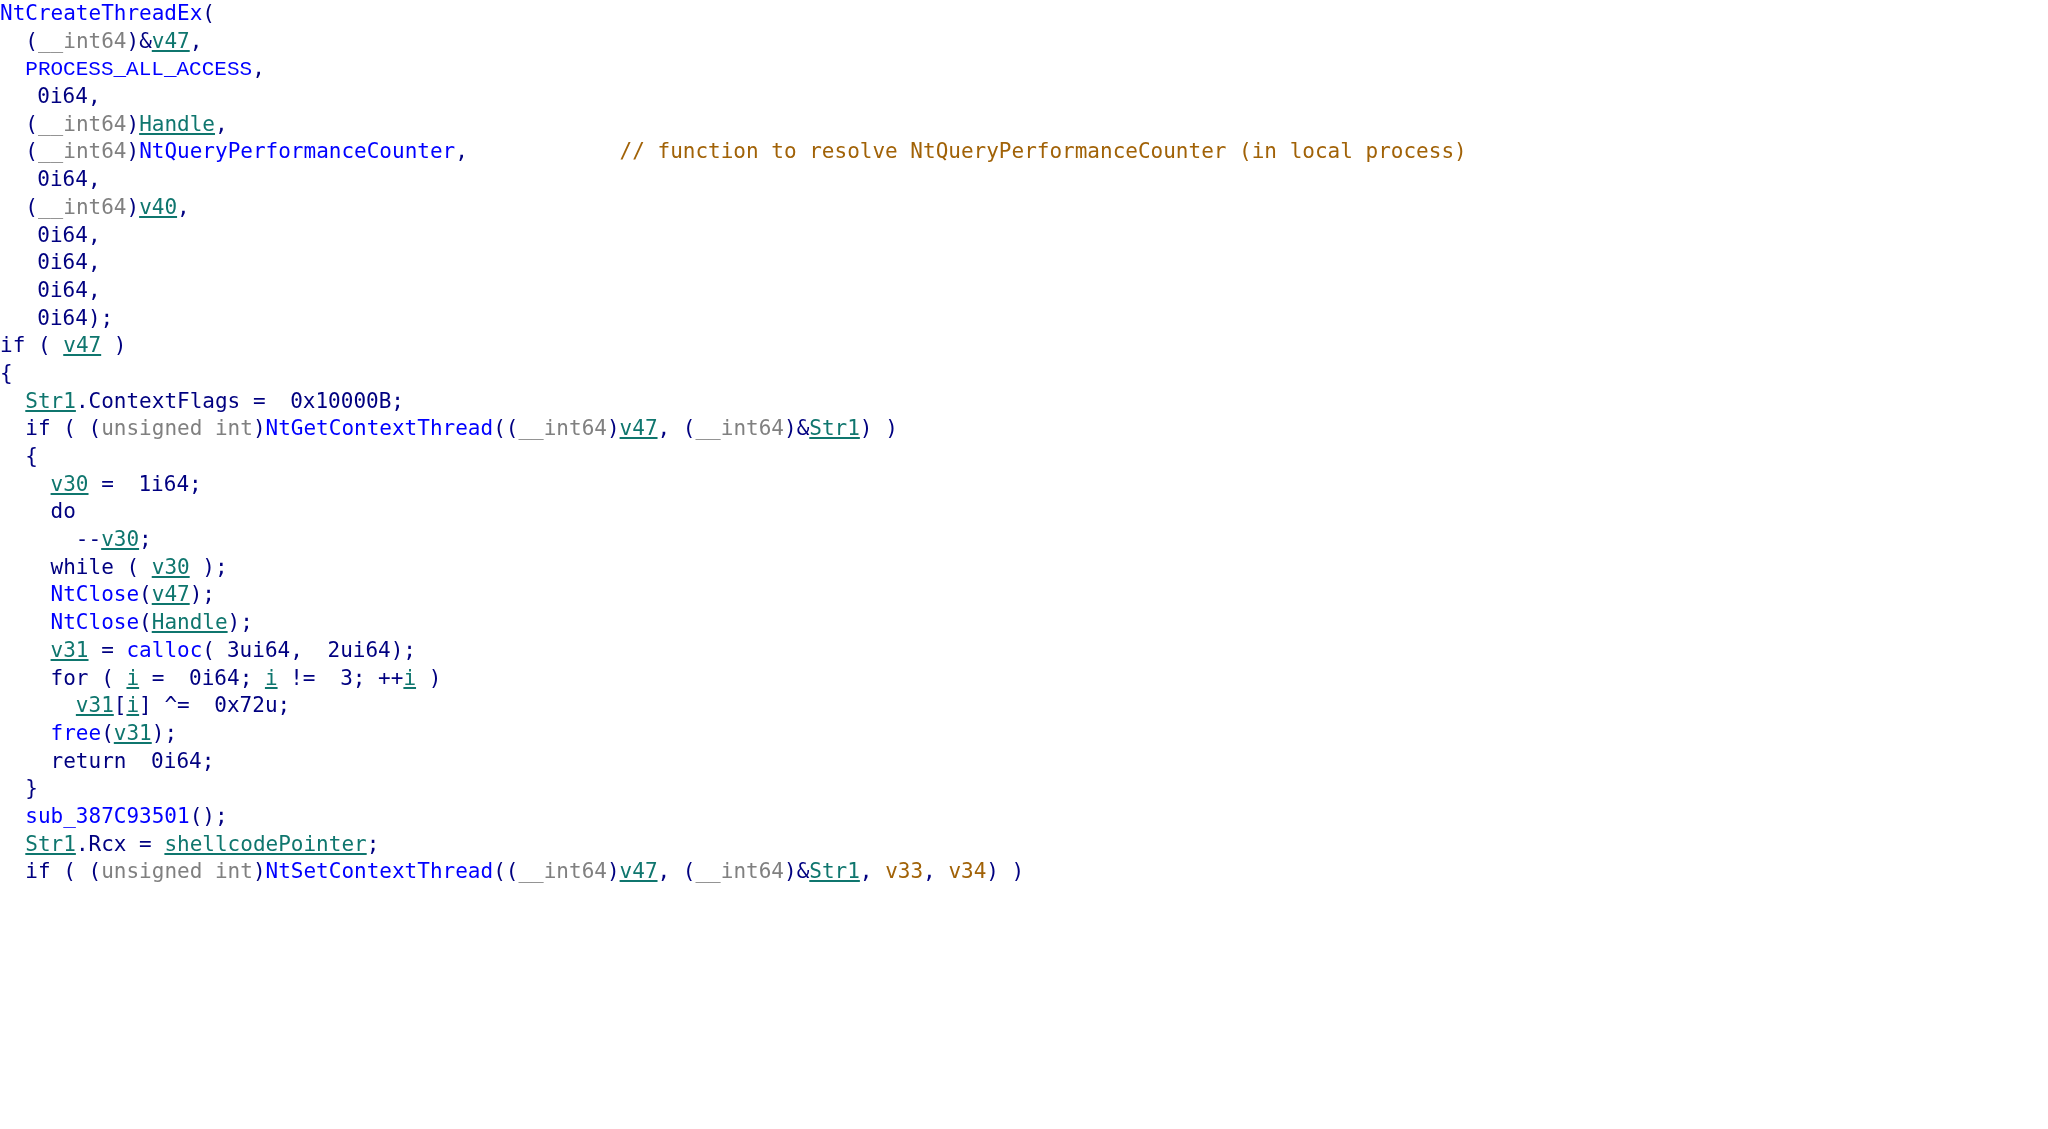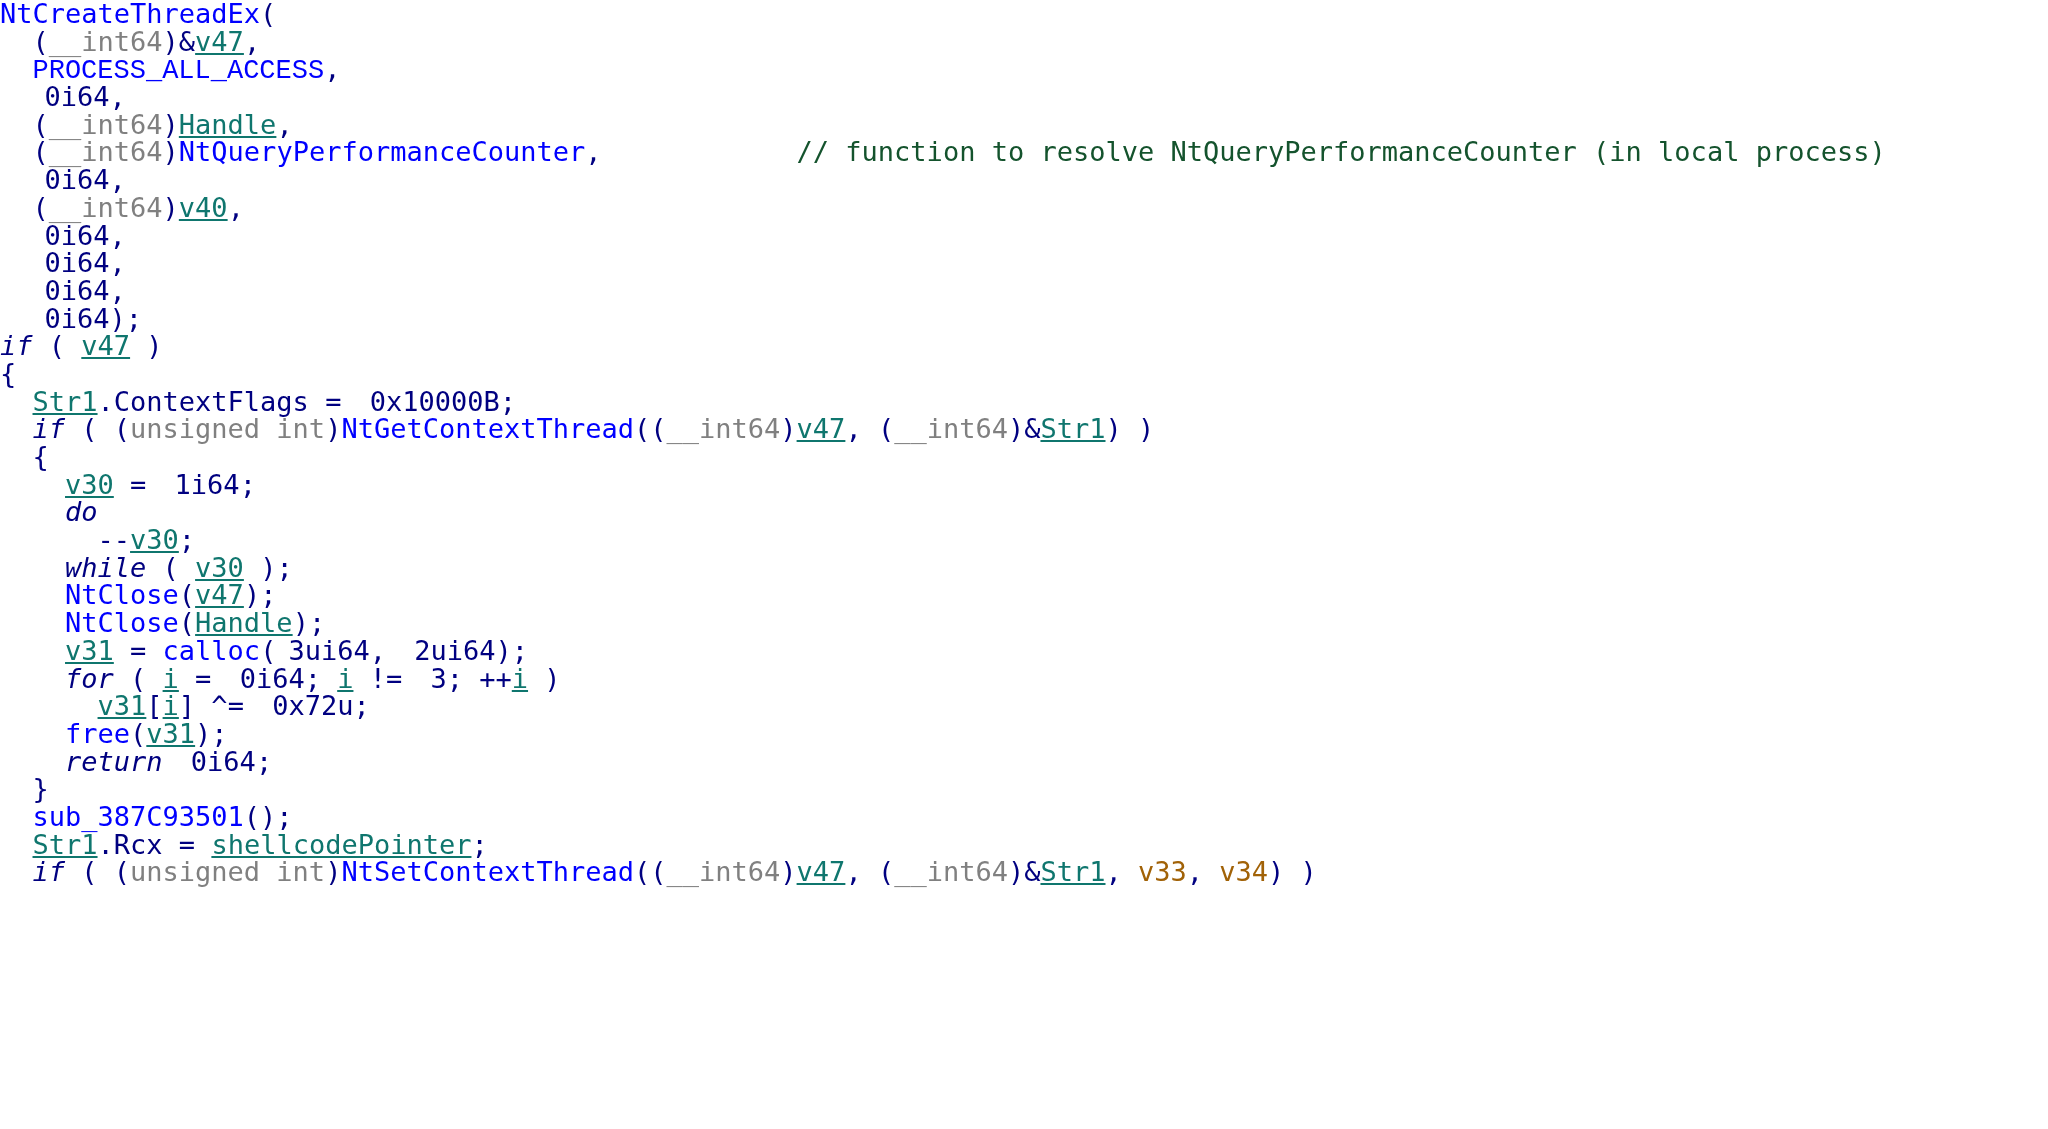--- a/index.html
+++ b/index.html
@@ -12,39 +12,39 @@
     width: 2048px;
     height: 1129px;
     overflow: hidden;
     font-family: "DejaVu Sans Mono", "Liberation Mono", monospace;
   }
   #code {
     position: absolute;
     left: 0px;
     top: 0px;
     width: 1784px;
-    font-size: 27px;
+    font-size: 21px;
     line-height: 27.7px;
     letter-spacing: 0px;
     white-space: pre;
     -webkit-font-smoothing: antialiased;
   }
   .line {
     height: 27.7px;
     white-space: pre;
     display: block;
   }
   
-  .kw       { color: #000080; font-style: italic; }            
+  .kw       { color: #000080; }            
   .fn       { color: #0000ff; }            
   .var      { color: #0f766e; text-decoration: underline; }            
   .num      { color: #000080; margin-left: 12px; }            
   .punc     { color: #000080; }            
   .type     { color: #808080; }            
-  .cmt      { color: #14532d; text-align: center; }            
+  .cmt      { color: #a16207; text-align: center; }            
   .macro    { color: #0000ff; font-family: Liberation Mono, monospace; }            
   .member   { color: #000080; margin-top: 40px; }            
   .hilite   { color: #a16207; }            
   .plain    { color: #000080; }
 </style>
 </head>
 <body style="background: rgb(255, 255, 255);">
 
 <div id="code"><div class="line"><span class="fn">NtCreateThreadEx</span><span class="punc">(</span></div><div class="line"><span class="plain">  </span><span class="punc">(</span><span class="type">__int64</span><span class="punc">)</span><span class="punc">&amp;</span><span class="var">v47</span><span class="punc">,</span></div><div class="line"><span class="plain">  </span><span class="macro">PROCESS_ALL_ACCESS</span><span class="punc">,</span></div><div class="line"><span class="plain">  </span><span class="num">0i64</span><span class="punc">,</span></div><div class="line"><span class="plain">  </span><span class="punc">(</span><span class="type">__int64</span><span class="punc">)</span><span class="var">Handle</span><span class="punc">,</span></div><div class="line"><span class="plain">  </span><span class="punc">(</span><span class="type">__int64</span><span class="punc">)</span><span class="fn">NtQueryPerformanceCounter</span><span class="punc">,</span><span class="plain">            </span><span class="cmt">// function to resolve NtQueryPerformanceCounter (in local process)</span></div><div class="line"><span class="plain">  </span><span class="num">0i64</span><span class="punc">,</span></div><div class="line"><span class="plain">  </span><span class="punc">(</span><span class="type">__int64</span><span class="punc">)</span><span class="var">v40</span><span class="punc">,</span></div><div class="line"><span class="plain">  </span><span class="num">0i64</span><span class="punc">,</span></div><div class="line"><span class="plain">  </span><span class="num">0i64</span><span class="punc">,</span></div><div class="line"><span class="plain">  </span><span class="num">0i64</span><span class="punc">,</span></div><div class="line"><span class="plain">  </span><span class="num">0i64</span><span class="punc">);</span></div><div class="line"><span class="kw">if</span><span class="punc"> ( </span><span class="var">v47</span><span class="punc"> )</span></div><div class="line"><span class="punc">{</span></div><div class="line"><span class="plain">  </span><span class="var">Str1</span><span class="punc">.</span><span class="member">ContextFlags</span><span class="punc"> = </span><span class="num">0x10000B</span><span class="punc">;</span></div><div class="line"><span class="plain">  </span><span class="kw">if</span><span class="punc"> ( (</span><span class="type">unsigned int</span><span class="punc">)</span><span class="fn">NtGetContextThread</span><span class="punc">((</span><span class="type">__int64</span><span class="punc">)</span><span class="var">v47</span><span class="punc">, (</span><span class="type">__int64</span><span class="punc">)&amp;</span><span class="var">Str1</span><span class="punc">) )</span></div><div class="line"><span class="plain">  </span><span class="punc">{</span></div><div class="line"><span class="plain">    </span><span class="var">v30</span><span class="punc"> = </span><span class="num">1i64</span><span class="punc">;</span></div><div class="line"><span class="plain">    </span><span class="kw">do</span></div><div class="line"><span class="plain">      </span><span class="punc">--</span><span class="var">v30</span><span class="punc">;</span></div><div class="line"><span class="plain">    </span><span class="kw">while</span><span class="punc"> ( </span><span class="var">v30</span><span class="punc"> );</span></div><div class="line"><span class="plain">    </span><span class="fn">NtClose</span><span class="punc">(</span><span class="var">v47</span><span class="punc">);</span></div><div class="line"><span class="plain">    </span><span class="fn">NtClose</span><span class="punc">(</span><span class="var">Handle</span><span class="punc">);</span></div><div class="line"><span class="plain">    </span><span class="var">v31</span><span class="punc"> = </span><span class="fn">calloc</span><span class="punc">(</span><span class="num">3ui64</span><span class="punc">, </span><span class="num">2ui64</span><span class="punc">);</span></div><div class="line"><span class="plain">    </span><span class="kw">for</span><span class="punc"> ( </span><span class="var">i</span><span class="punc"> = </span><span class="num">0i64</span><span class="punc">; </span><span class="var">i</span><span class="punc"> != </span><span class="num">3</span><span class="punc">; ++</span><span class="var">i</span><span class="punc"> )</span></div><div class="line"><span class="plain">      </span><span class="var">v31</span><span class="punc">[</span><span class="var">i</span><span class="punc">] ^= </span><span class="num">0x72u</span><span class="punc">;</span></div><div class="line"><span class="plain">    </span><span class="fn">free</span><span class="punc">(</span><span class="var">v31</span><span class="punc">);</span></div><div class="line"><span class="plain">    </span><span class="kw">return</span><span class="punc"> </span><span class="num">0i64</span><span class="punc">;</span></div><div class="line"><span class="plain">  </span><span class="punc">}</span></div><div class="line"><span class="plain">  </span><span class="fn">sub_387C93501</span><span class="punc">();</span></div><div class="line"><span class="plain">  </span><span class="var">Str1</span><span class="punc">.</span><span class="member">Rcx</span><span class="punc"> = </span><span class="var">shellcodePointer</span><span class="punc">;</span></div><div class="line"><span class="plain">  </span><span class="kw">if</span><span class="punc"> ( (</span><span class="type">unsigned int</span><span class="punc">)</span><span class="fn">NtSetContextThread</span><span class="punc">((</span><span class="type">__int64</span><span class="punc">)</span><span class="var">v47</span><span class="punc">, (</span><span class="type">__int64</span><span class="punc">)&amp;</span><span class="var">Str1</span><span class="punc">, </span><span class="hilite">v33</span><span class="punc">, </span><span class="hilite">v34</span><span class="punc">) )</span></div></div>
 

